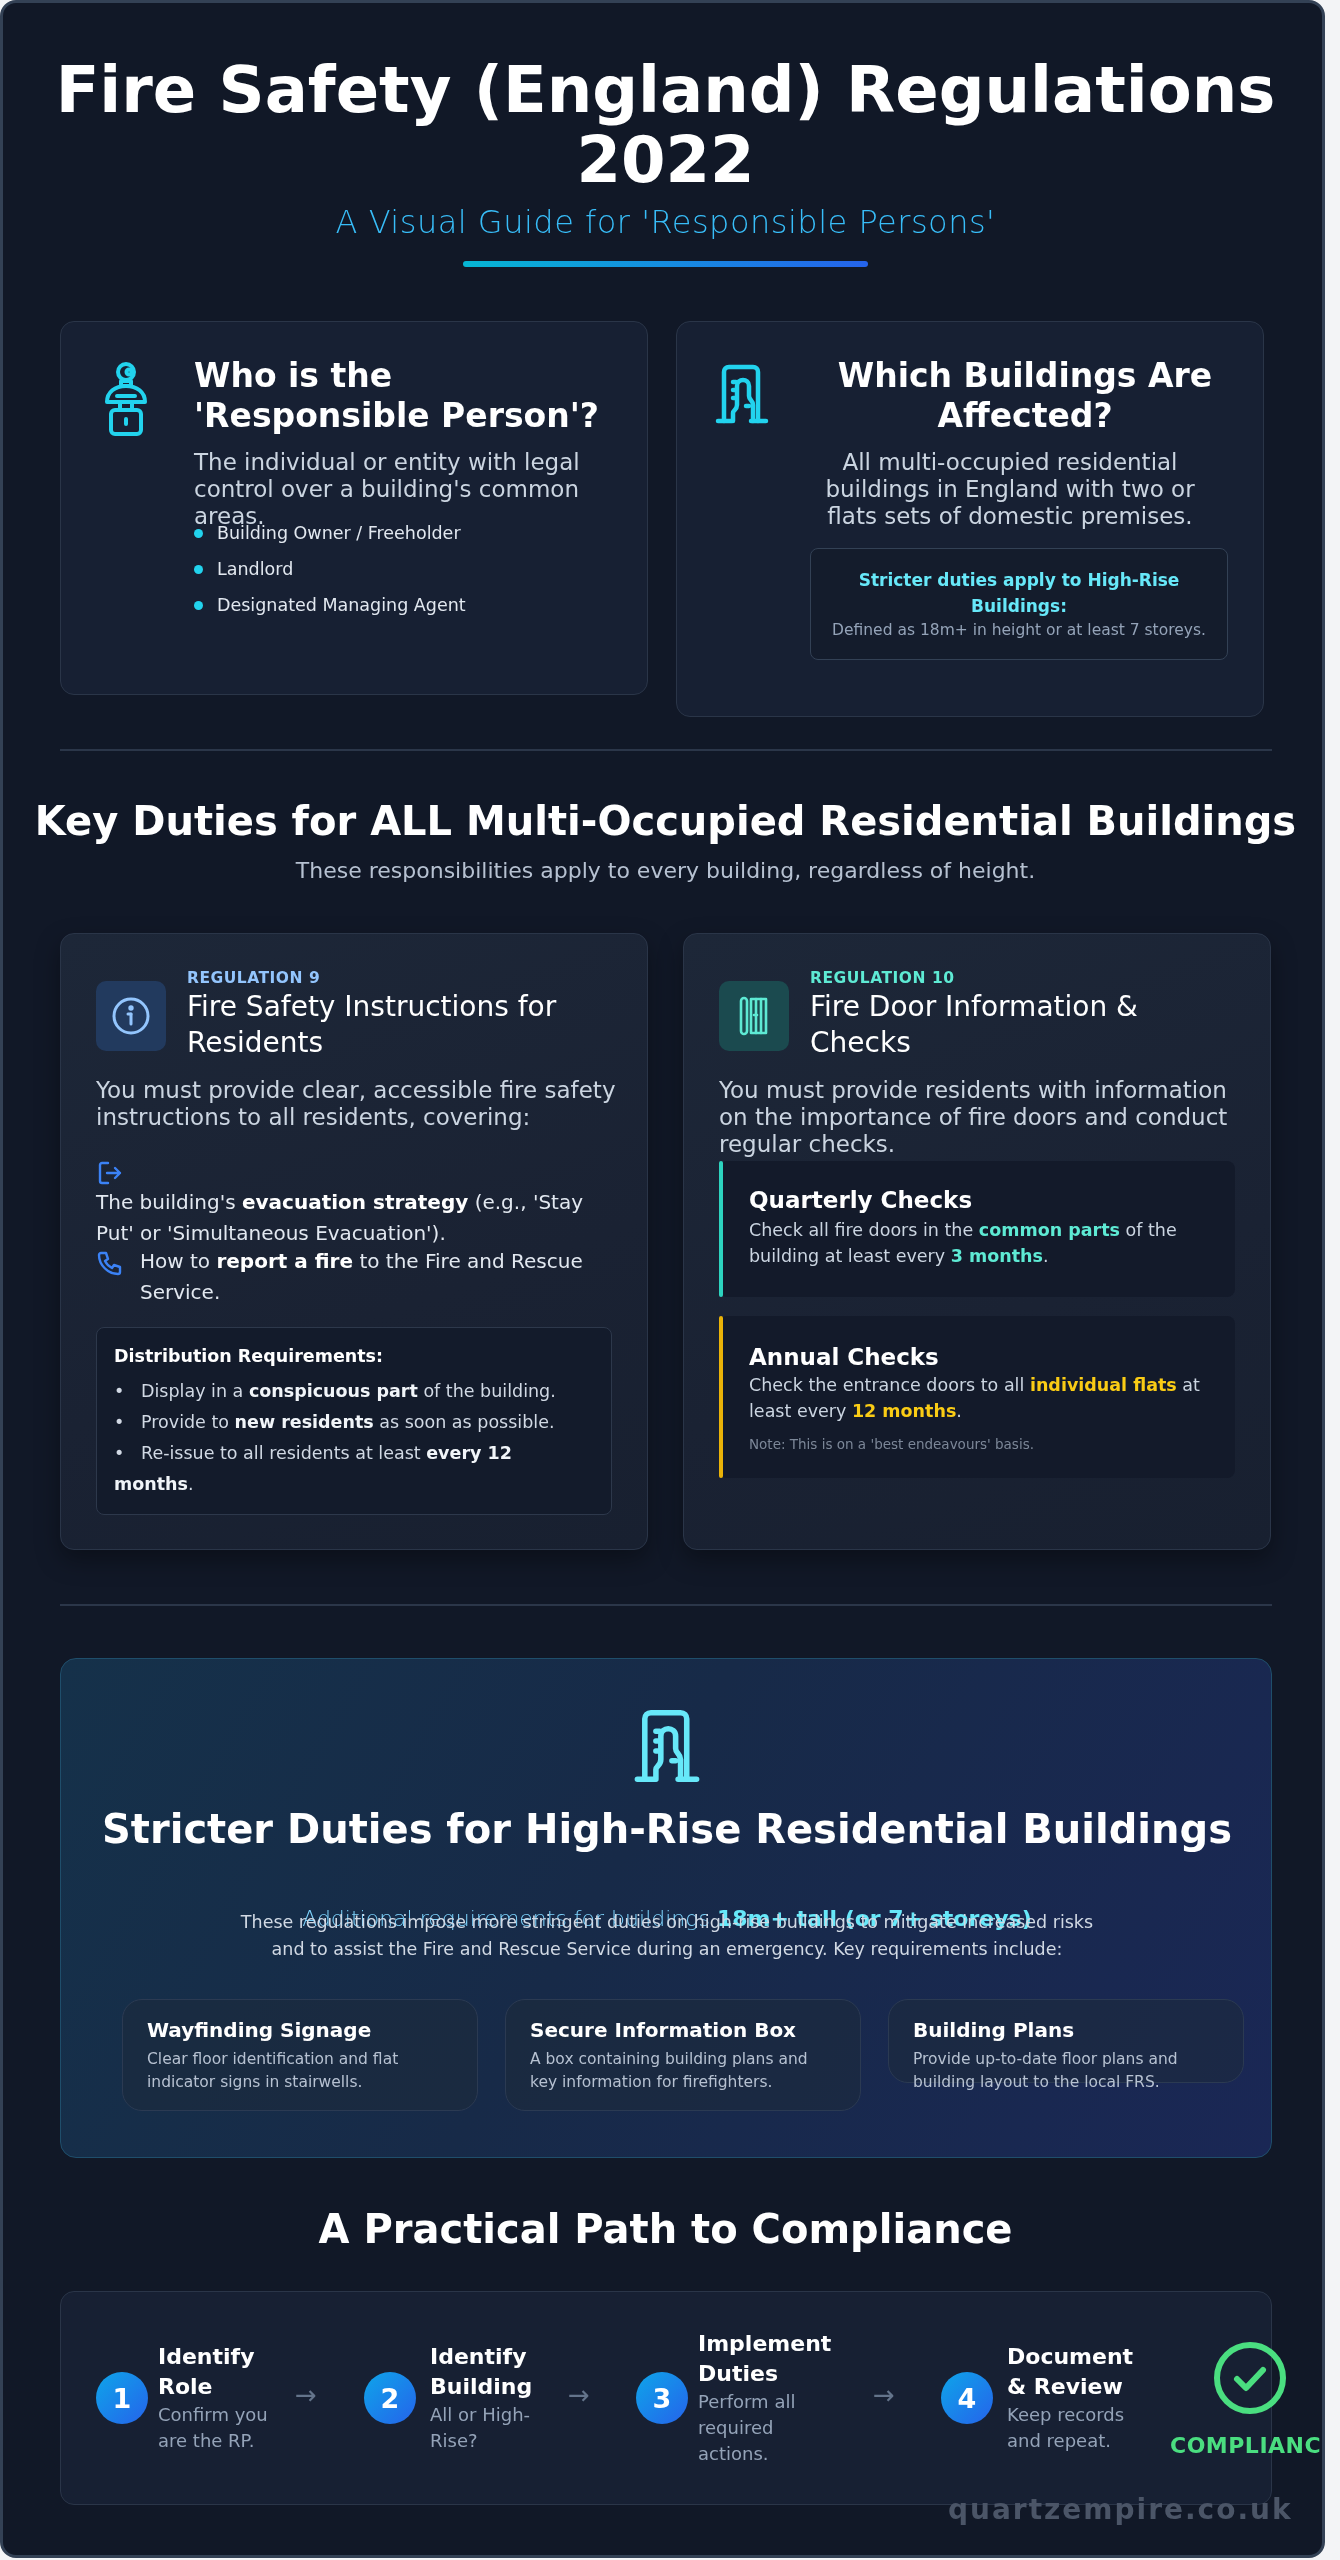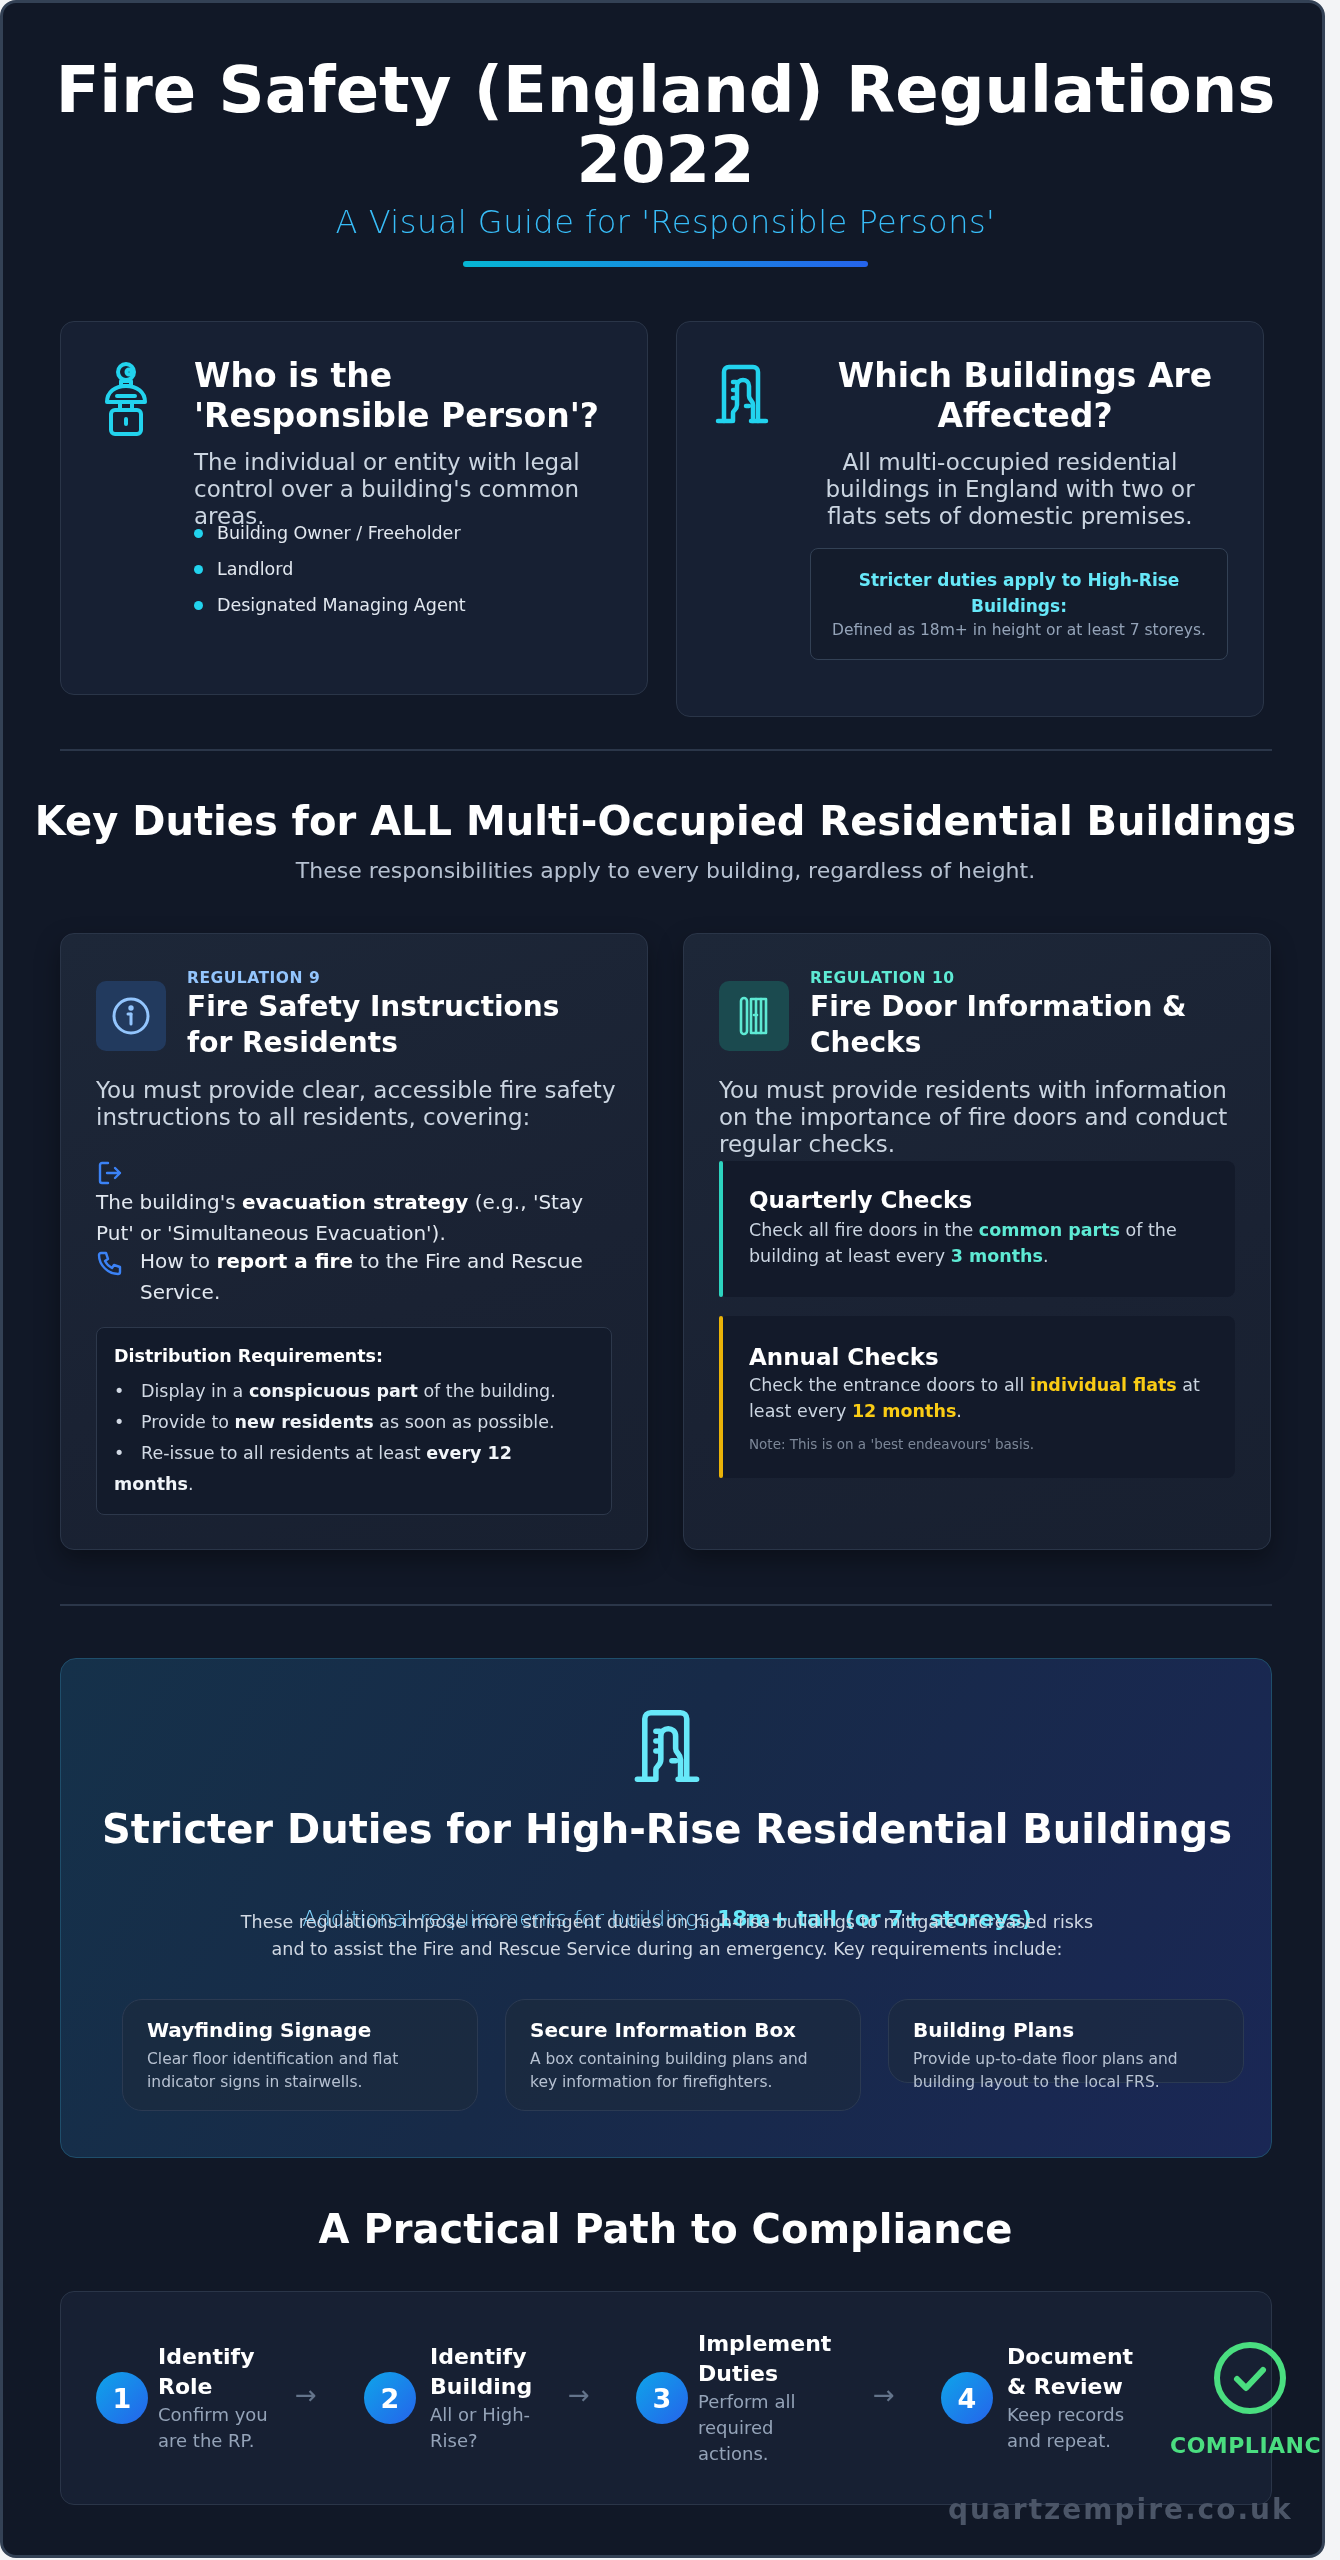--- a/index.html
+++ b/index.html
@@ -32,21 +32,21 @@
   .callout-title { color: #67e8f9; font-size: 17px; font-weight: bold; line-height: 26px; }
   .callout-sub { color: #94a3b8; font-size: 15.5px; line-height: 22px; }
 
   .divider { left: 57px; width: 1212px; height: 1.5px; background: #2b3649; }
 
   .sec-title { left: 0; width: 1325px; font-size: 40px; font-weight: bold; color: #fff; text-align: center; }
   .sec-sub { left: 0; width: 1325px; font-size: 22px; color: #b6c1d1; text-align: center; }
 
   .reg-icon { width: 70px; height: 70px; border-radius: 10px; display: flex; align-items: center; justify-content: center; }
   .reg-label { font-size: 15.5px; font-weight: bold; letter-spacing: 0.5px; }
-  .reg-title { font-size: 28px; font-weight: bold; color: #fff; line-height: 36px; }
+  .reg-title { font-size: 28px; font-weight: normal; color: #fff; line-height: 36px; }
   .list-item { display: flex; align-items: flex-start; font-size: 20px; color: #e2e8f0; line-height: 31px; }
   .list-item b { color: #fff; }
 
   .dist-box { background: #131b2b; border: 1.5px solid #2d384b; border-radius: 8px; }
   .dist-title { font-size: 17.5px; font-weight: bold; color: #fff; }
   .dist-row { font-size: 17.5px; color: #d1d9e4; line-height: 31px; }
   .dist-row b { color: #f1f5f9; }
 
   .check-box { background: #131a2a; border-radius: 8px; }
   .check-bar { position: absolute; left: 0; top: 0; bottom: 0; width: 4px; border-radius: 2px; }

